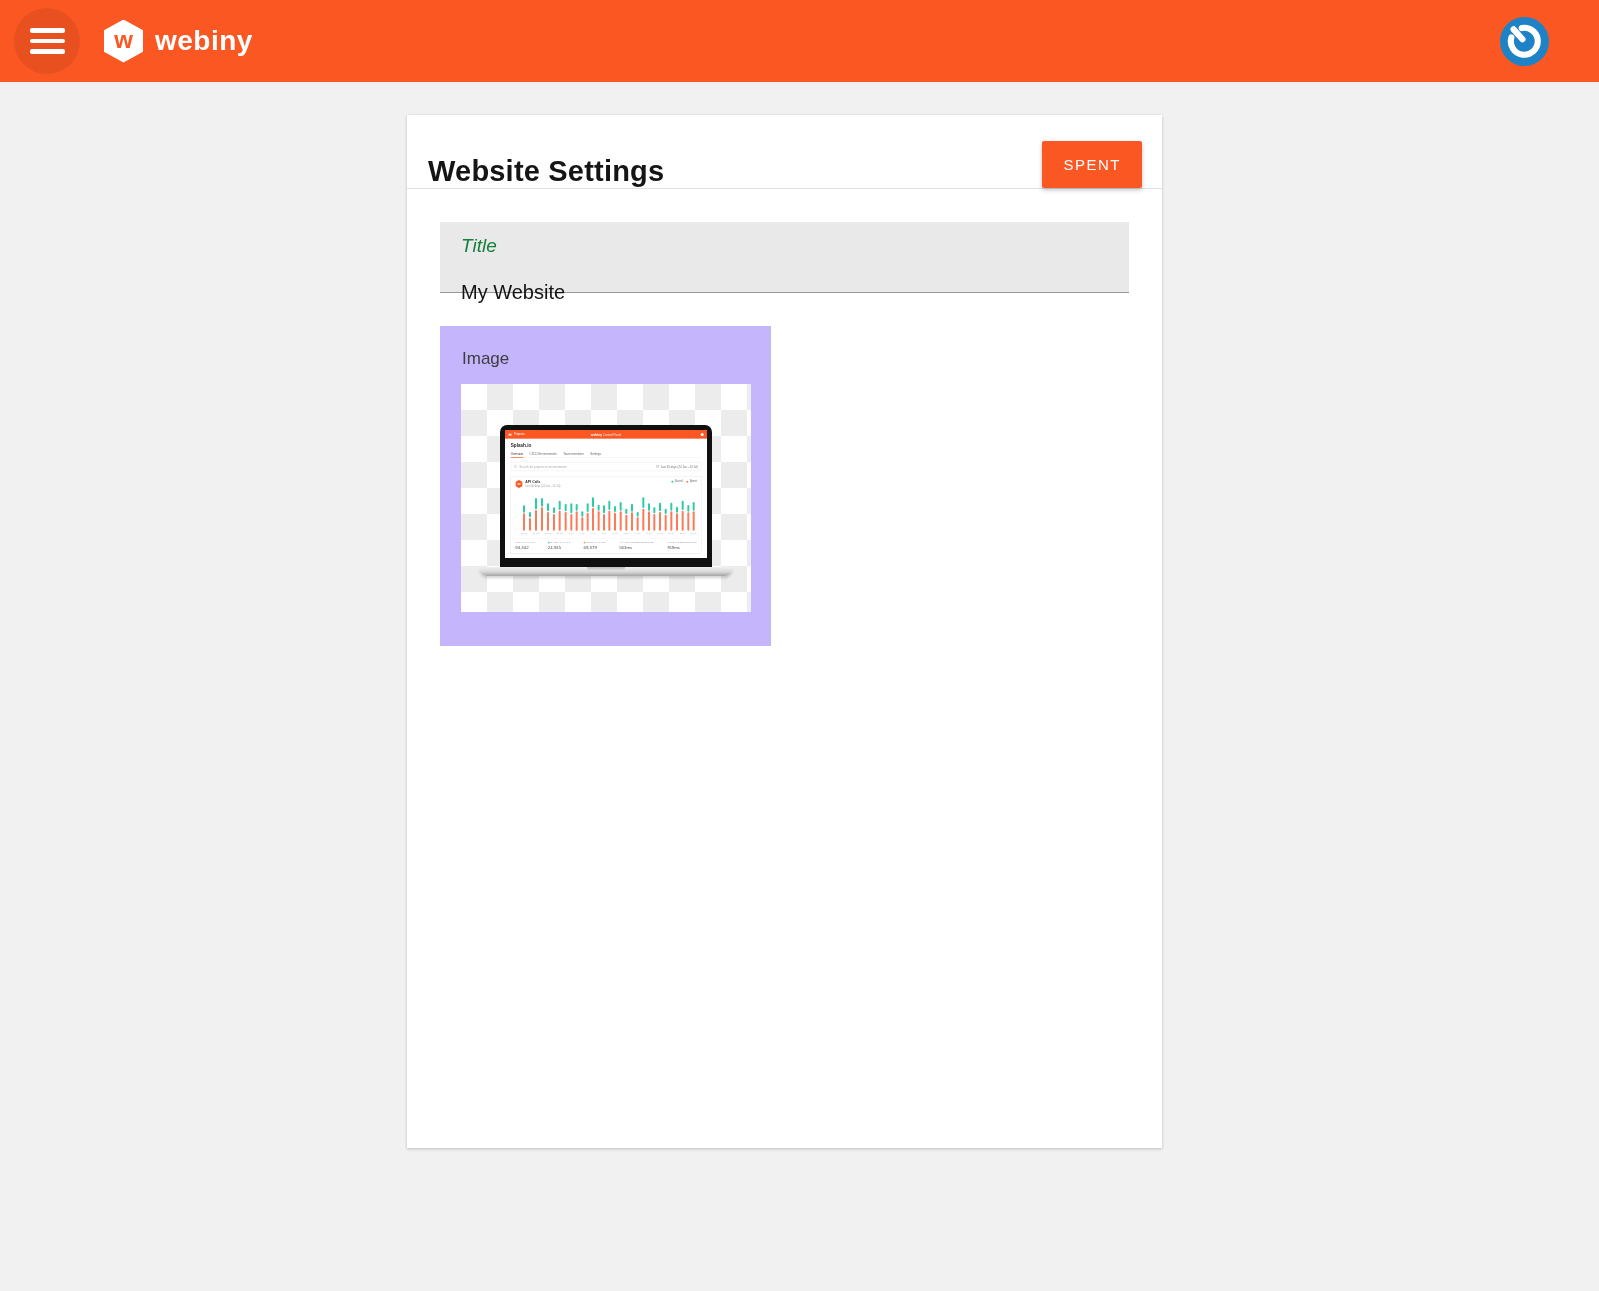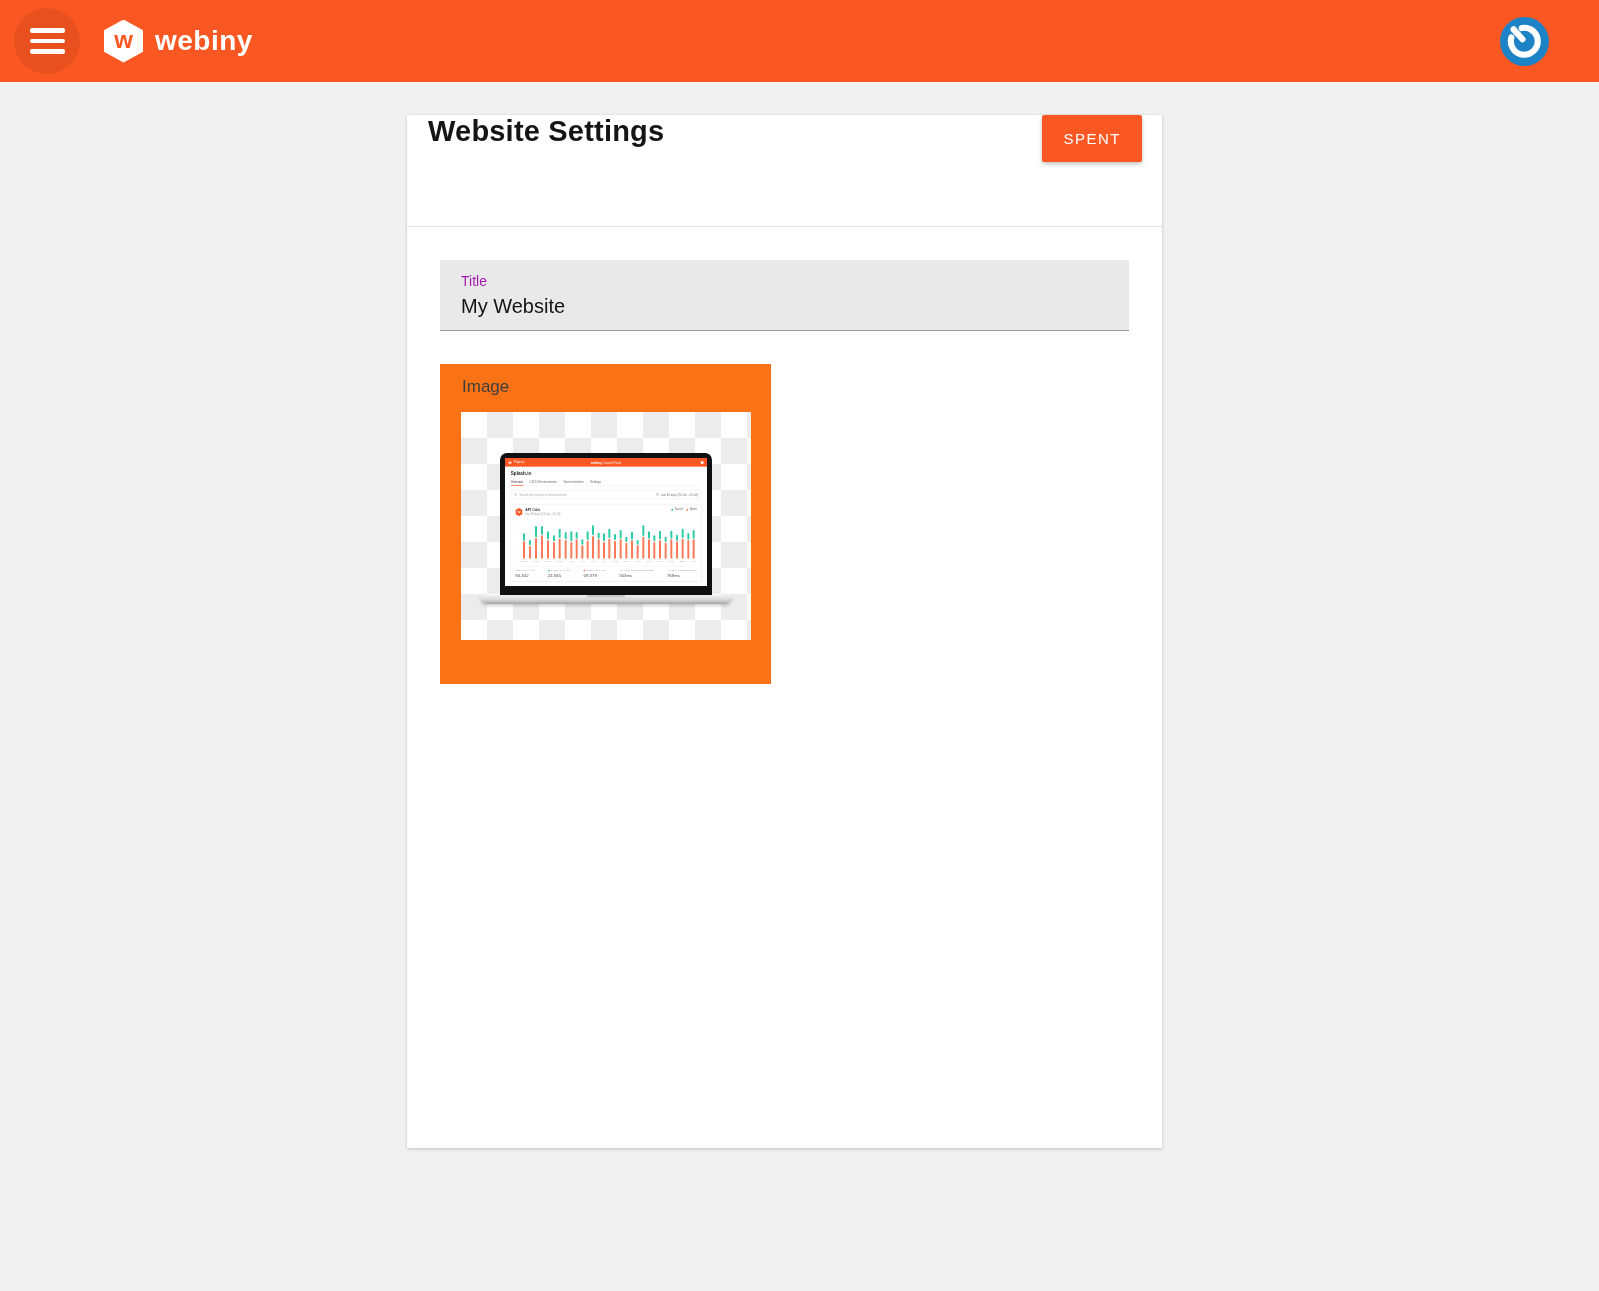--- a/index.html
+++ b/index.html
@@ -35,45 +35,45 @@
   .appbar-spacer { flex:1; }
   .avatar-btn { width:49px; height:49px; border-radius:50%; border:none; background:transparent; padding:0; cursor:pointer; }
   .avatar-btn svg { display:block; }
 
   
   .card {
     position:absolute; left:407px; top:115px; width:755px; height:1033px;
     background:#fff; box-shadow:0 1px 3px rgba(0,0,0,0.22);
   }
   .card-header {
-    height:112px; display:flex; align-items:flex-start; justify-content:space-between;
+    height:74px; display:flex; align-items:flex-end; justify-content:space-between;
     padding:0 20px 0 21px; border-bottom:1px solid #E1E1E1;gap:8px;
   }
   .card-title { font-size:29px; font-weight:700; color:#151515; letter-spacing:0.2px; }
   .save-btn {
     background:#FA5723; color:#fff; border:none; cursor:pointer;
     font-family:"Liberation Sans",sans-serif;
     font-size:15px; letter-spacing:1.5px; font-weight:400;
     padding:15px 21px; border-radius:2px;
     box-shadow:0 2px 4px rgba(0,0,0,0.25);
   }
   .card-body { padding:33px; }
 
   .field {
     background:#E9E9E9; border-bottom:1px solid #989898;
     padding:13px 21px 14px;
   }
-  .field-label { font-size:14px; color:#a21caf; }
-  .field-value { font-size:20px; color:#141414; margin-top:6px; }
+  .field-label { font-size:19px; color:#15803d;font-style:italic; }
+  .field-value { font-size:20px; color:#141414; margin-top:24px; }
   .field-title { width:100%; height:71px; }
   .form-row { display:flex; gap:30px; margin-top:33px; align-items:flex-start; }
   .field-description { width:330px; height:198px; }
 
   
-  .image-panel { width:331px; height:320px; background:#f97316; padding-top:13px; }
+  .image-panel { width:331px; height:320px; background:#c4b5fd; padding-top:23px; }
   .image-panel-label { font-size:17px; color:#3E3E3E; padding:0 22px; }
   .image-box {
     width:290px; height:228px; margin:15px auto 0;
     background-color:#fff;
     background-image:
       linear-gradient(45deg,#ECECEC 25%,transparent 25%,transparent 75%,#ECECEC 75%),
       linear-gradient(45deg,#ECECEC 25%,transparent 25%,transparent 75%,#ECECEC 75%);
     background-size:52px 52px;
     background-position:0 0,26px 26px;
     position:relative; cursor:pointer;

